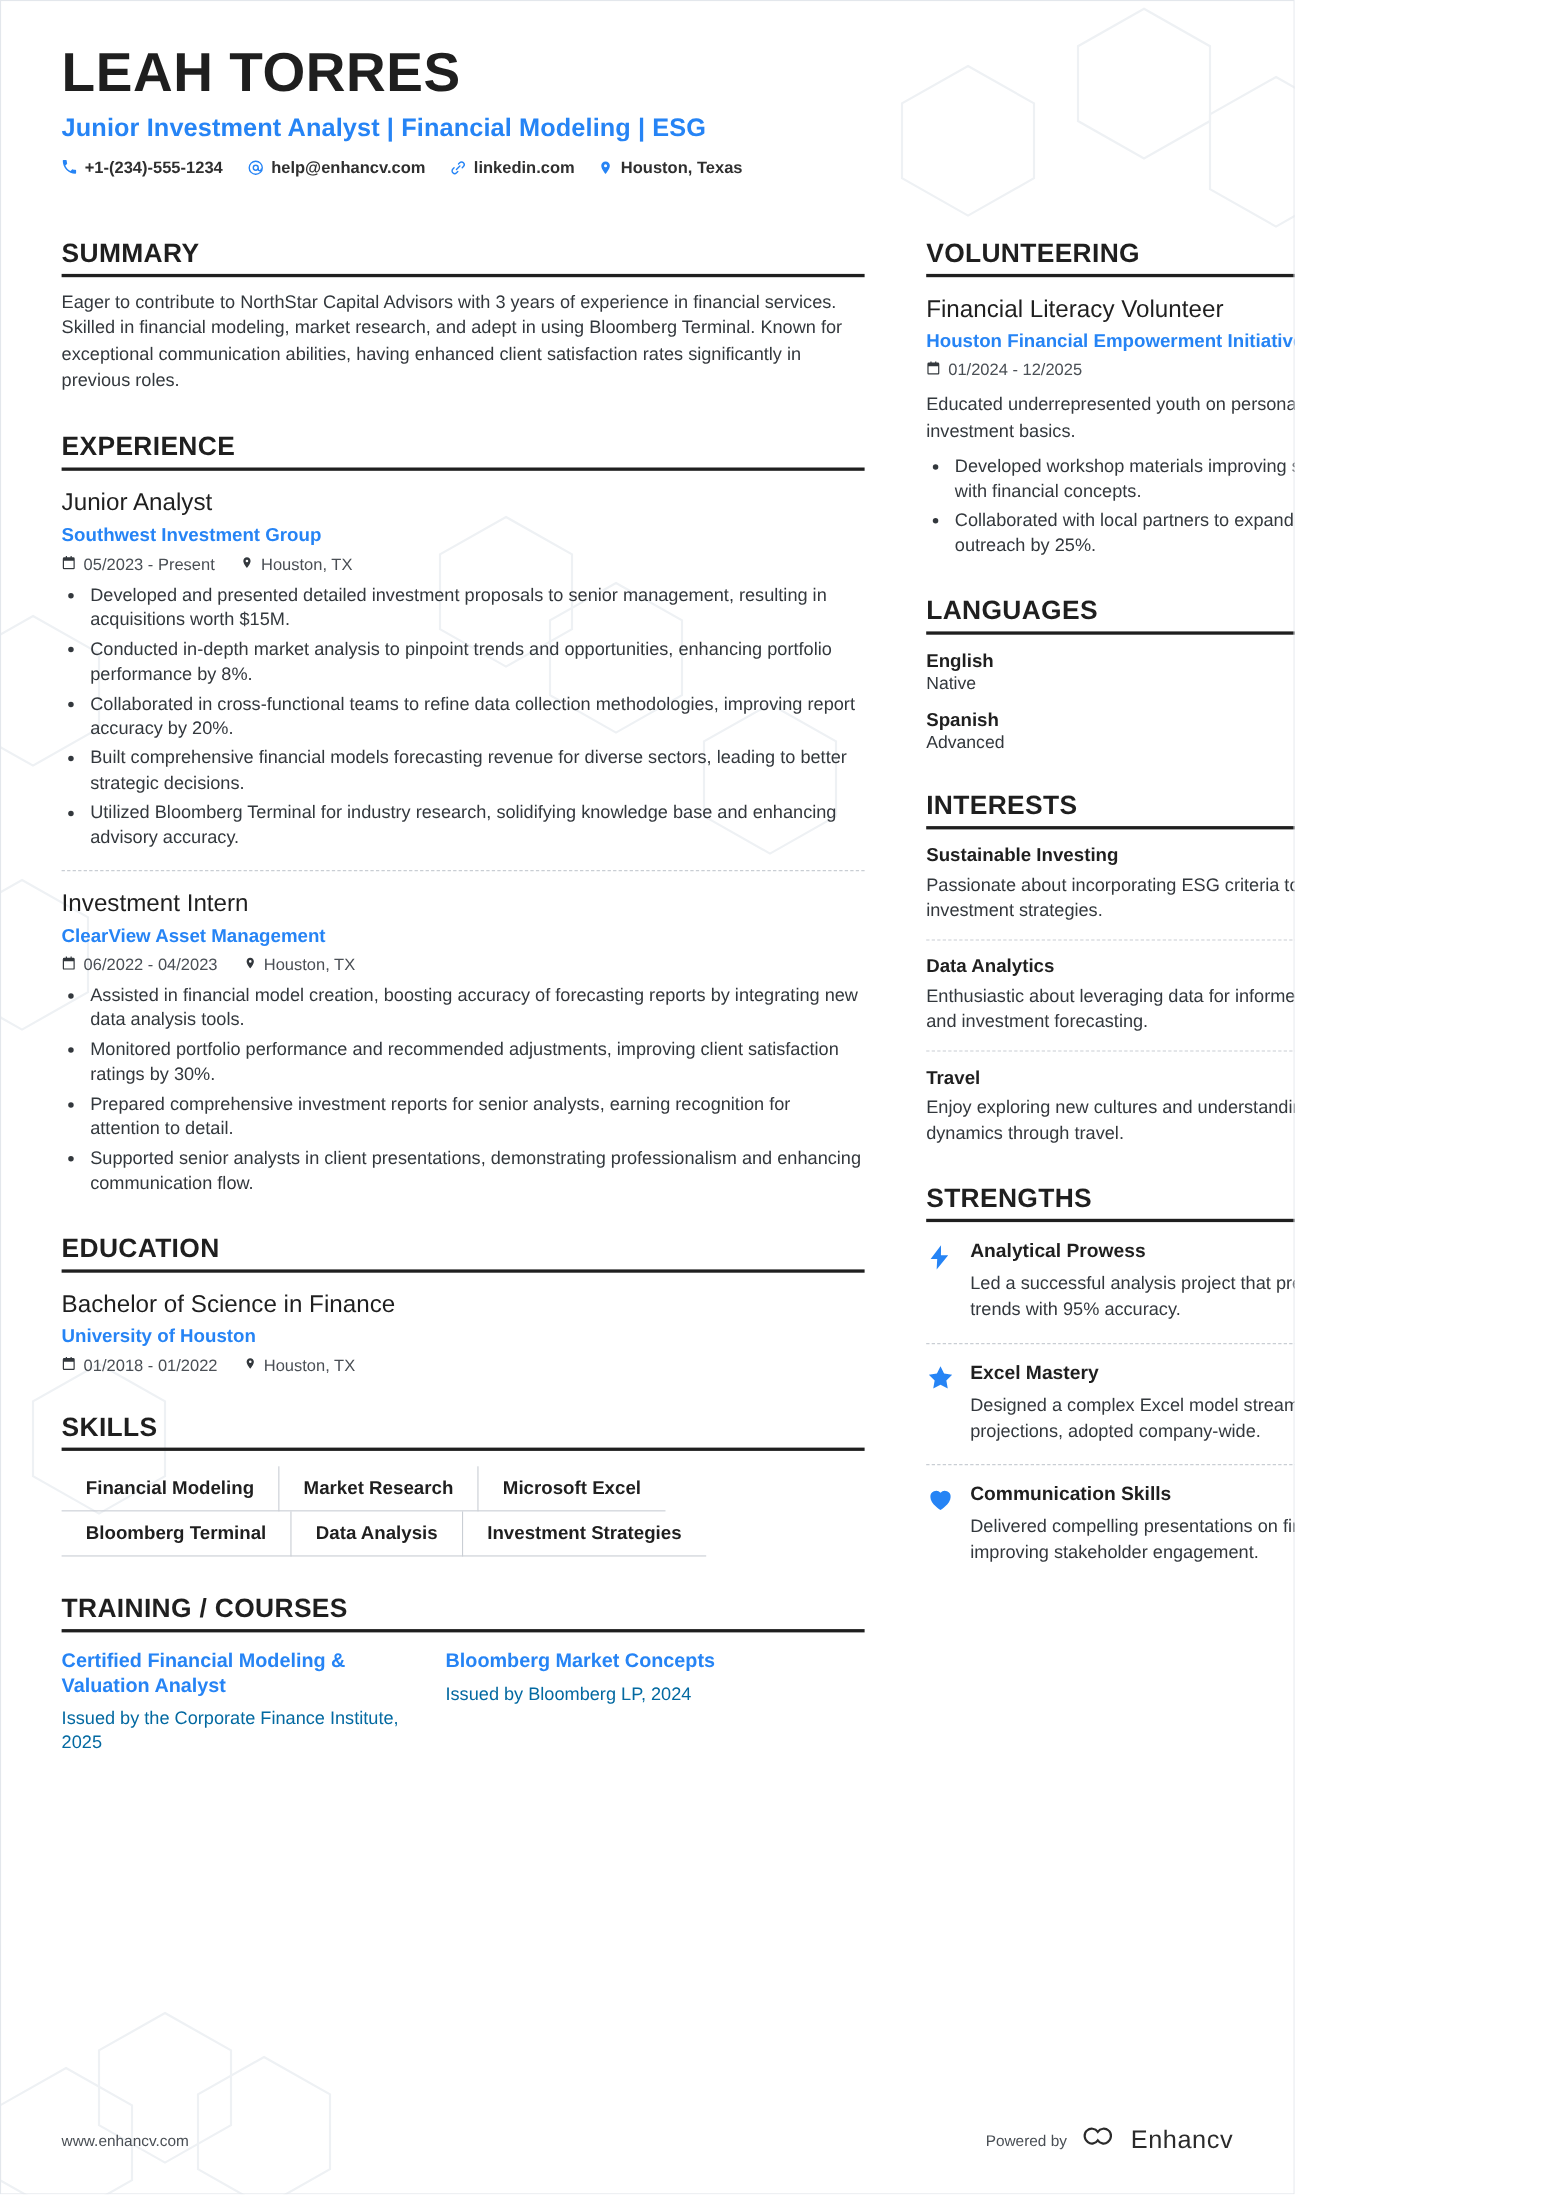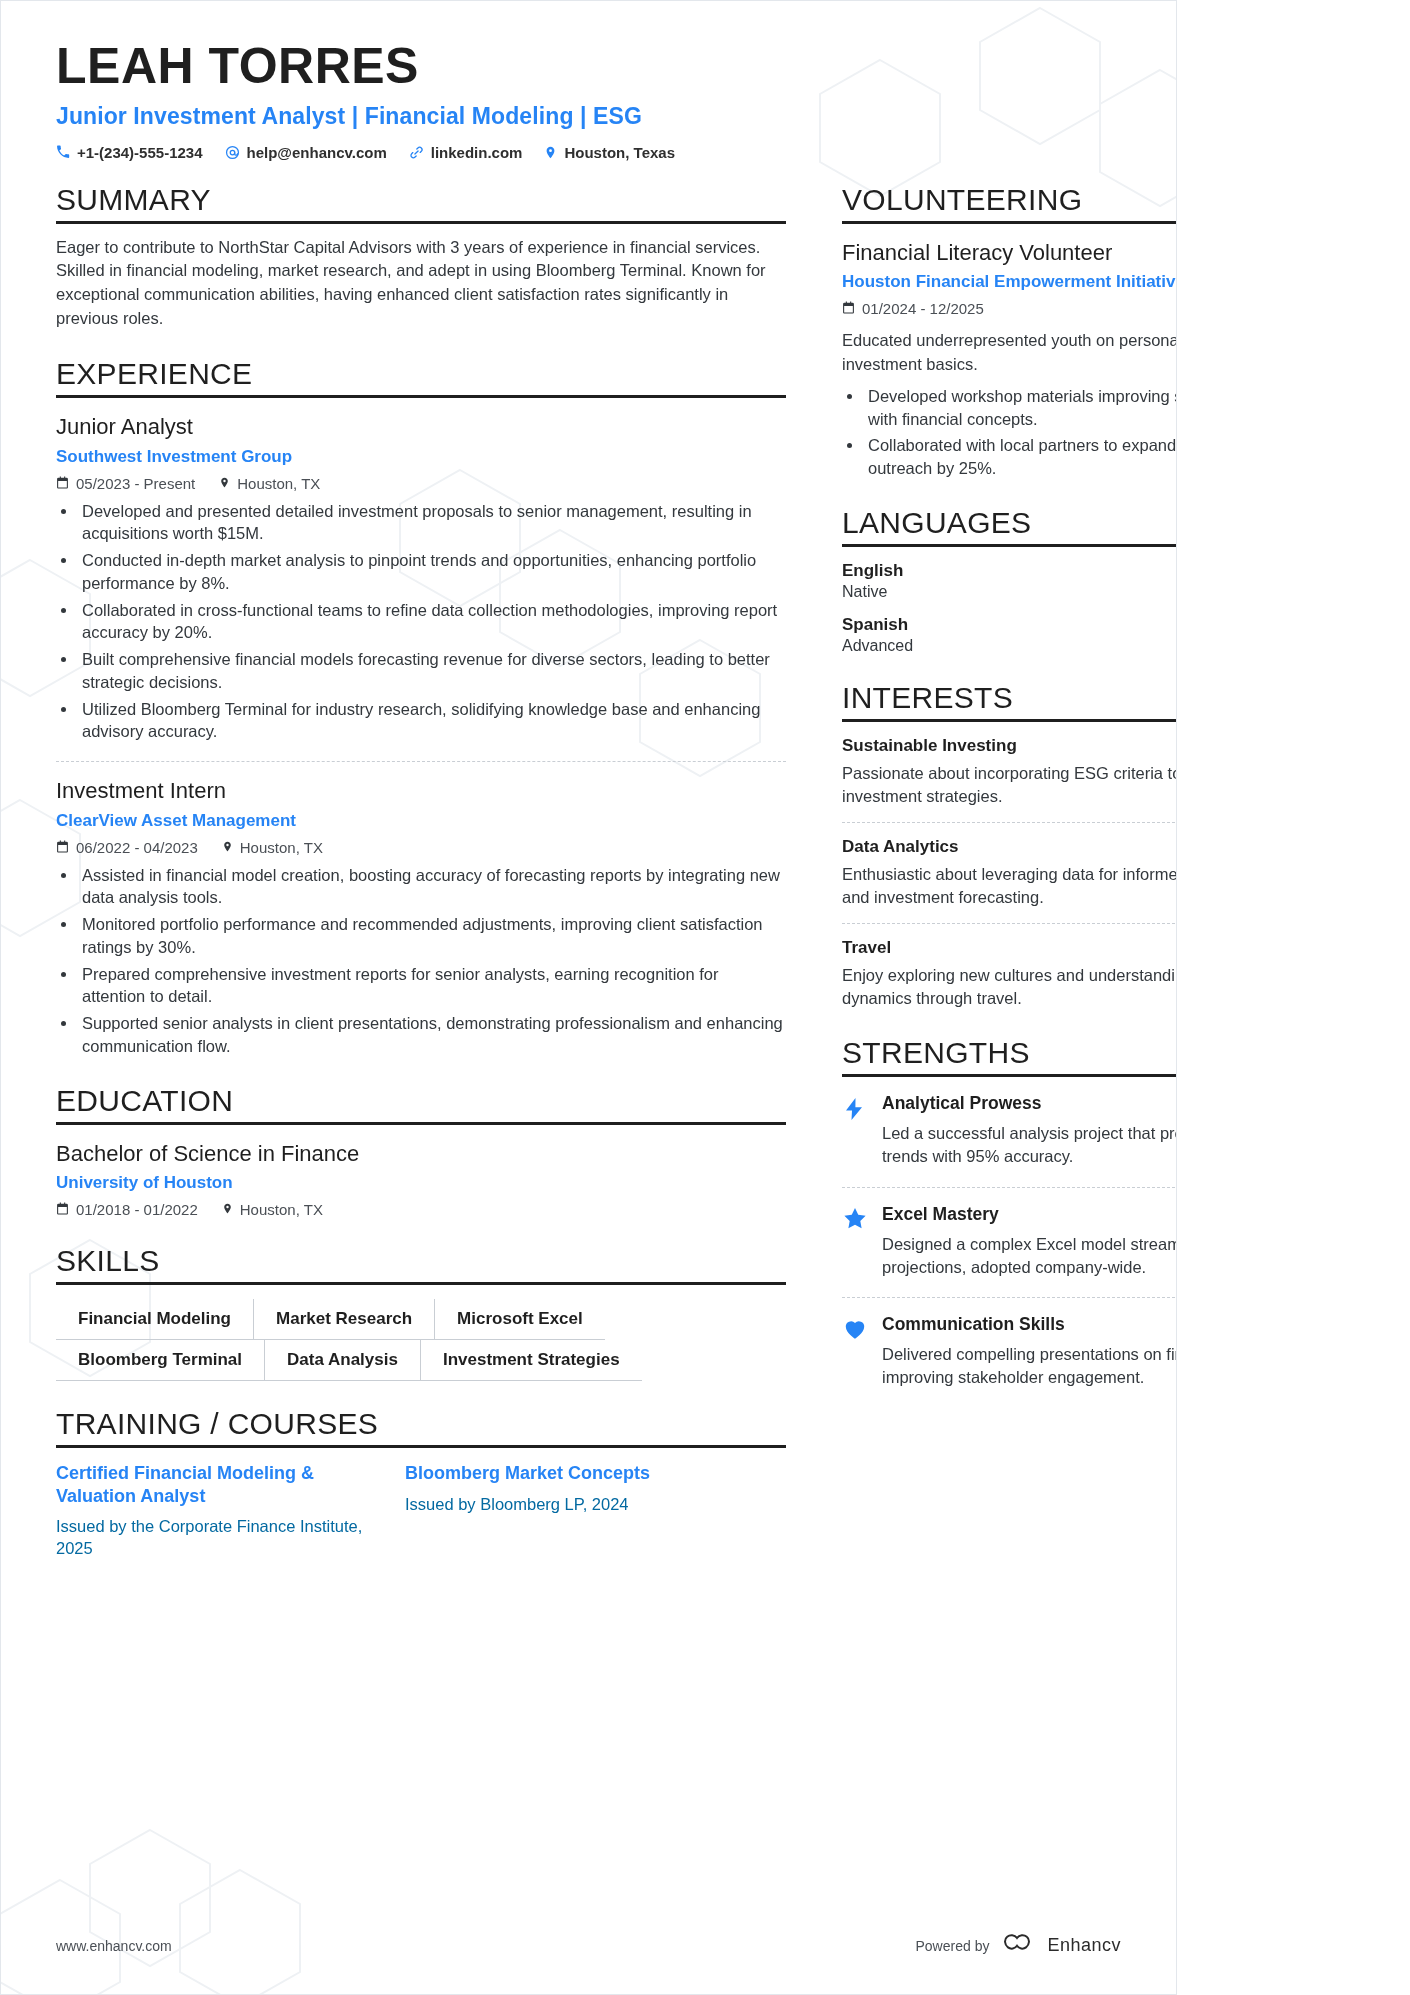--- a/index.html
+++ b/index.html
@@ -49,25 +49,26 @@
   .contact .ic { color: #2684f5; display: inline-flex; }
 
   
   .cols { display: flex; gap: 56px; margin-top: 22px; align-items: flex-start; }
   .col-left { width: 730px; flex: 0 0 730px; }
   .col-right { width: 488px; flex: 0 0 488px; }
 
   .sec { margin-top: 26px; }
   .sec:first-child { margin-top: 0; }
   .sec-title {
-    font-size: 30px;
-    font-weight: 400;
+    font-size: 24px;
+    font-weight: 700;
     letter-spacing: 0.3px;
     color: #1f1f1f;
     text-transform: uppercase;
+    margin-top: 34px;
   }
   .rule { height: 3px; background: #1f1f1f; margin-top: 4px; }
 
   .body-text {
     font-size: 16.5px;
     line-height: 1.45;
     color: #33383d;
     margin-top: 12px;
   }
 
@@ -129,21 +130,21 @@
 
   
   .footer {
     position: absolute;
     left: 56px; right: 56px; bottom: 36px;
     display: flex; align-items: center; justify-content: space-between;
     font-size: 14px; color: #4a4f55;
     z-index: 1;
   }
   .powered { display: flex; align-items: center; gap: 12px; }
-  .brand { font-size: 18px; color: #2b2b2b; letter-spacing: 0.5px; }
+  .brand { font-size: 23px; color: #2b2b2b; letter-spacing: 0.5px; }
   .page-border { position: absolute; inset: 0; border: 1px solid #e3e7ec; pointer-events: none; z-index: 2; }
 </style>
 </head>
 <body>
 
 <div class="page">
 
   <svg class="hexes" width="1410" height="1995" viewBox="0 0 1410 1995">
     <g fill="none" stroke="#eef1f4" stroke-width="2">
       <polygon points="1040,8 1100,42 1100,110 1040,144 980,110 980,42"></polygon>

